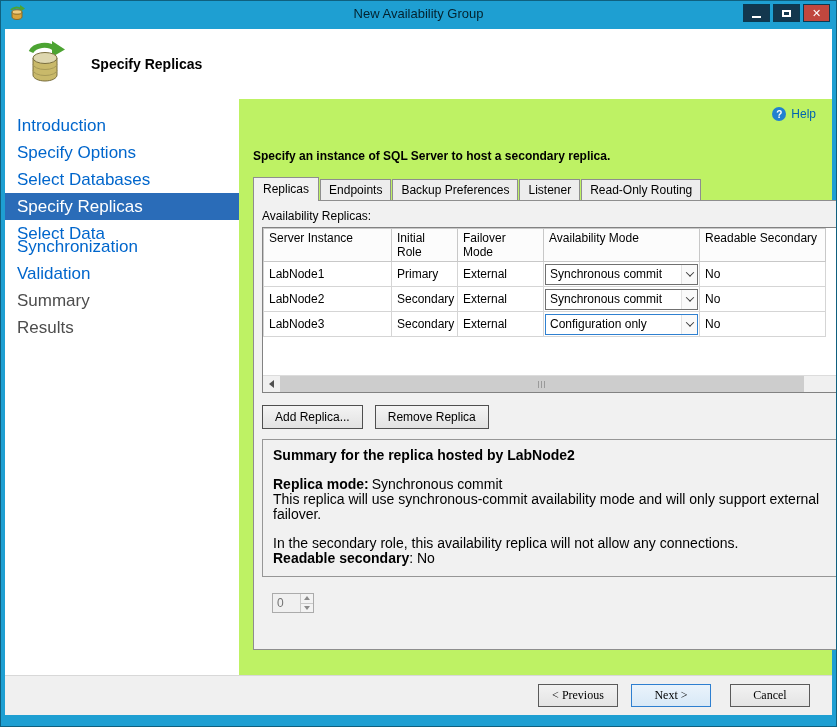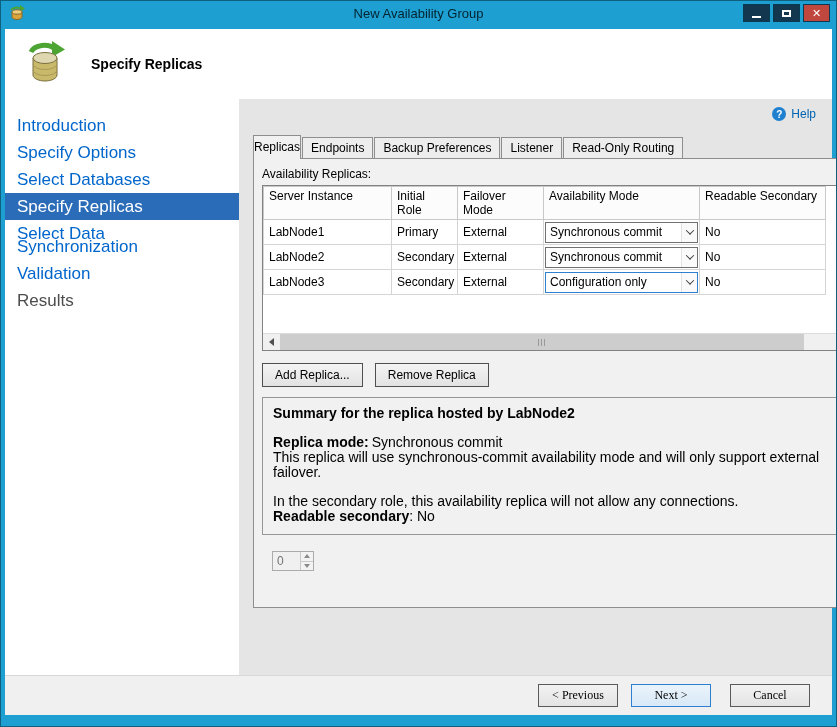--- a/index.html
+++ b/index.html
@@ -12,21 +12,21 @@
   .titlebar { height:24px; display:flex; align-items:center; padding:0 6px 0 7px; position:relative; }
   .title-text { position:absolute; left:0; right:0; text-align:center; font-size:13px; color:#03222e; }
   .win-controls { margin-left:auto; display:flex; gap:3px; position:relative; z-index:2; }
   .win-btn { width:27px; height:18px; display:flex; align-items:center; justify-content:center; border:1px solid #0A3A52; cursor:default; }
   .win-btn.minmax { background:#13374E; }
   .win-btn.close { background:#C0473E; color:#fff; font-size:11px; line-height:1; }
   .min-bar { width:9px; height:2px; background:#fff; margin-top:7px; }
   .max-box { width:9px; height:7px; border:2px solid #fff; }
 
   
-  .content { position:absolute; left:4px; right:4px; top:28px; bottom:11px; background:#e5e5e5; display:flex; flex-direction:column; }
+  .content { position:absolute; left:4px; right:4px; top:28px; bottom:11px; background:#bef264; display:flex; flex-direction:column; }
 
   
   .header { height:70px; background:#fff; display:flex; align-items:center; padding-left:18px; gap:22px; flex-shrink:0; }
   .header-title { font-size:14px; font-weight:bold; }
 
   
   .body { flex:1; display:flex; min-height:0; }
   .sidebar { width:234px; background:#fff; padding-top:13px; flex-shrink:0; }
   .nav-item { padding:7px 12px; font-size:17px; line-height:13px; }
   .nav-link { color:#0066CC; cursor:pointer; }
@@ -36,21 +36,21 @@
   .main { flex:1; padding:8px 16px 0 14px; min-width:0; }
   .help-row { display:flex; justify-content:flex-end; align-items:center; gap:5px; }
   .help-icon { width:14px; height:14px; border-radius:50%; background:#2080D0; color:#fff; font-size:10px; font-weight:bold; display:flex; align-items:center; justify-content:center; }
   .help-link { color:#0063B1; cursor:pointer; }
 
   .instruction { margin-top:28px; font-weight:bold; }
 
   
   .tabs { display:flex; margin-top:14px; align-items:flex-end; }
   .tab { border:1px solid #8E8E8E; border-bottom:none; background:#EDEDED; padding:3px 8px; margin-right:1px; font-size:12px; position:relative; cursor:pointer; }
-  .tab.active { padding:4px 0 5px; background:#F1F1F1; margin-bottom:-1px; z-index:2;text-align:right; }
+  .tab.active { padding:4px 9px 5px; background:#F1F1F1; margin-bottom:-1px; z-index:2;text-align:right; }
 
   .panel { border:1px solid #8E8E8E; background:#F1F1F1; height:450px; padding:8px; width:636px; }
   .availability-label { margin-bottom:4px; }
 
   
   .grid { border:1px solid #828282; background:#fff; height:166px; display:flex; flex-direction:column; overflow:hidden; }
   .grid-table { border-collapse:collapse; table-layout:fixed; width:562px; flex-shrink:0; font-size:12px; }
   .grid-table th { font-weight:normal; text-align:left; padding:2px 5px; vertical-align:top; height:32px; background:#FCFCFC; border:1px solid #C8C8C8; overflow:hidden; white-space:normal; }
   .grid-table td { padding:2px 5px; height:25px; border:1px solid #D5D5D5; background:#fff; overflow:hidden; white-space:nowrap; }
   .combo-cell { padding:1px !important; }
@@ -136,29 +136,31 @@
 
     <div class="body">
 
       <div class="sidebar">
         <div class="nav-item nav-link">Introduction</div>
         <div class="nav-item nav-link">Specify Options</div>
         <div class="nav-item nav-link">Select Databases</div>
         <div class="nav-item nav-selected">Specify Replicas</div>
         <div class="nav-item nav-link">Select Data Synchronization</div>
         <div class="nav-item nav-link">Validation</div>
+        <div class="nav-item nav-disabled">Summary</div>
         <div class="nav-item nav-disabled">Results</div>
       </div>
 
       <div class="main">
         <div class="help-row">
           <span class="help-icon">?</span>
           <span class="help-link">Help</span>
         </div>
 
+        <div class="instruction">Specify an instance of SQL Server to host a secondary replica.</div>
 
         <div class="tabs">
           <div class="tab active">Replicas</div>
           <div class="tab">Endpoints</div>
           <div class="tab">Backup Preferences</div>
           <div class="tab">Listener</div>
           <div class="tab">Read-Only Routing</div>
         </div>
 
         <div class="panel">

